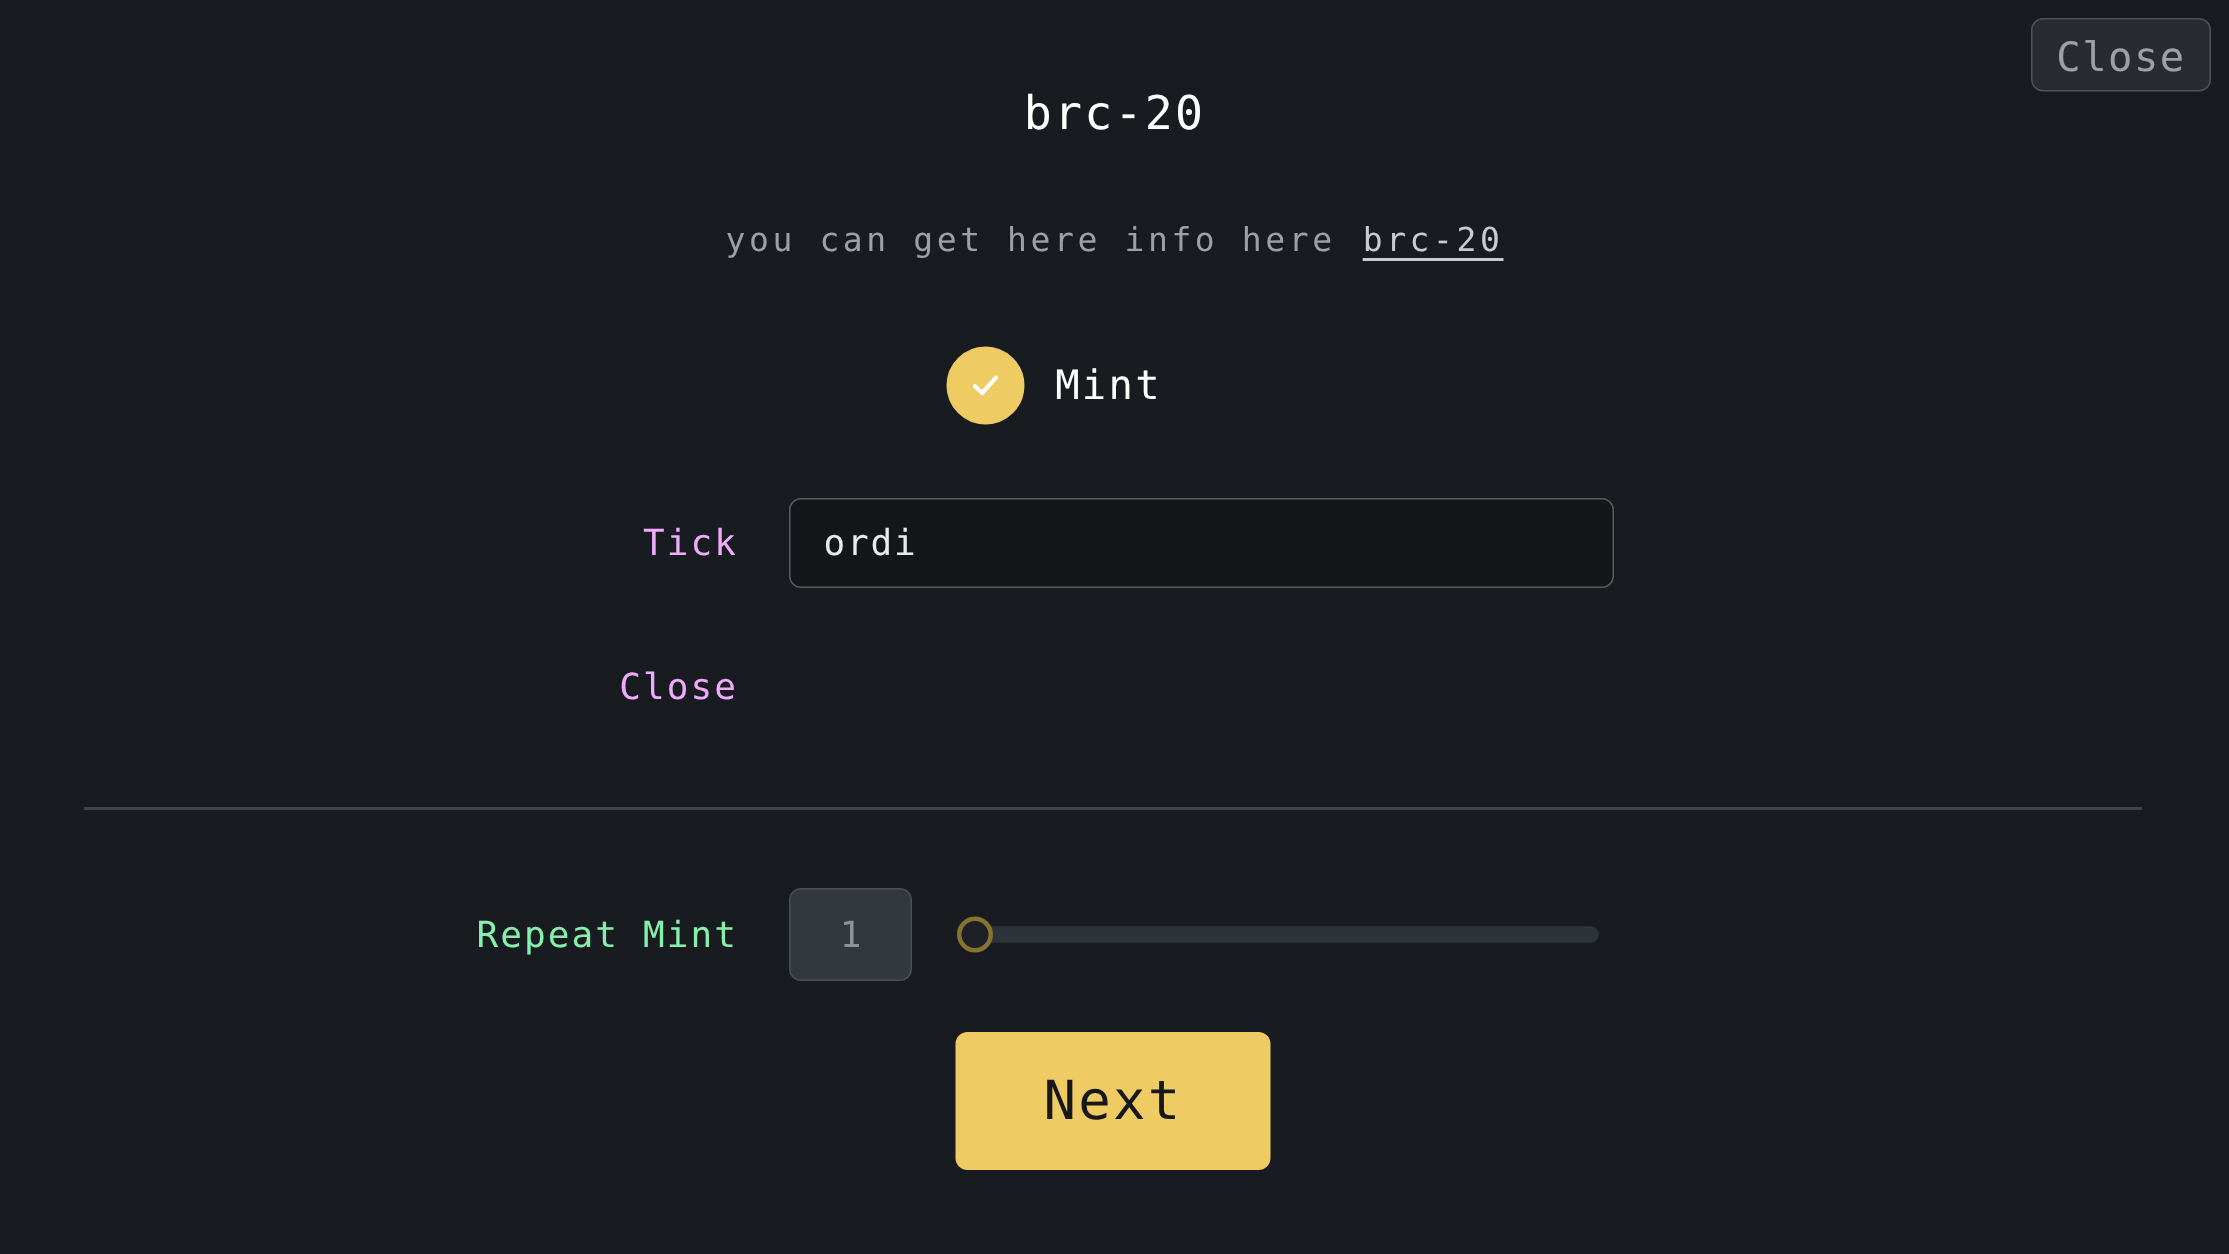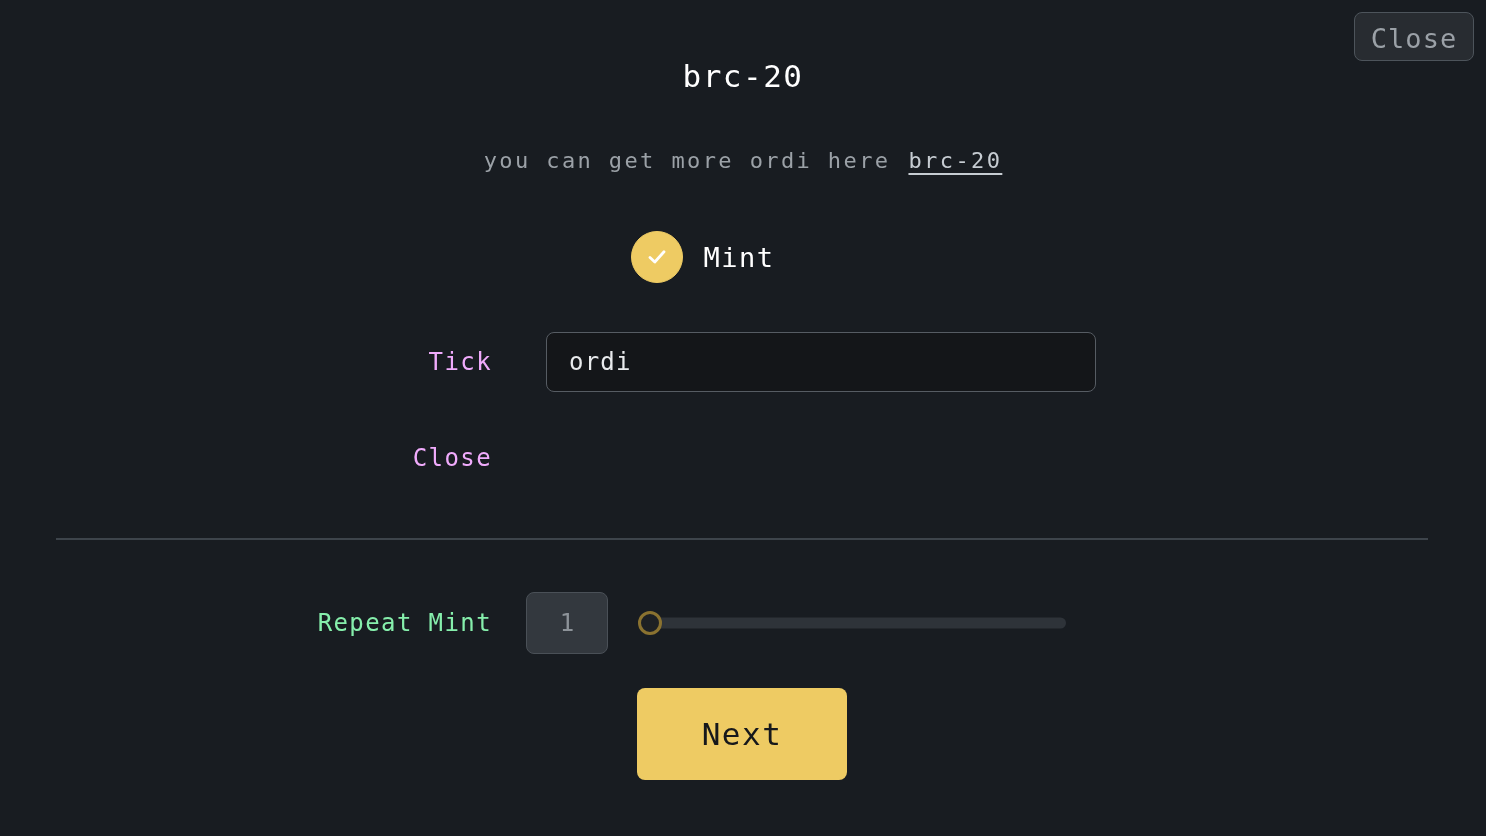--- a/index.html
+++ b/index.html
@@ -140,21 +140,21 @@
   .field-label {
     width: 492px;
     text-align: right;
     font-size: 24px;
     letter-spacing: 1.4px;
     color: #f0abfc;
     padding-right: 0;
   }
 
   .field-input {
-    margin-left: 54px;
+    margin-left: 34px;
     width: 550px;
     height: 60px;
     background: #141619;
     border: 1px solid #5a6views;
     border: 1px solid #565c63;
     border-radius: 8px;
     color: #e8eaec;
     font-family: "DejaVu Sans Mono", "Liberation Mono", monospace;
     font-size: 24px;
     letter-spacing: 1.2px;
@@ -249,35 +249,35 @@
     position: absolute;
     top: 688px;
     left: 637px;
     width: 210px;
     height: 92px;
     background: #eecb63;
     border: none;
     border-radius: 8px;
     color: #16181b;
     font-family: "DejaVu Sans Mono", "Liberation Mono", monospace;
-    font-size: 31px;
+    font-size: 36px;
     letter-spacing: 1.5px;
     cursor: pointer;
     padding: 0;
   }
 </style>
 </head>
 <body>
 
 <button class="close-btn">Close</button>
 
 <h1 class="title">brc-20</h1>
 
 <div class="subtitle-row">
-  <span>you can get more ordi here</span><a class="subtitle-link">brc-20</a>
+  <span>you can get here info here</span><a class="subtitle-link">brc-20</a>
 </div>
 
 <div class="radio-row">
 
   <div class="radio-option opt-mint">
     <span class="radio-circle checked">
       <svg width="28" height="28" viewBox="0 0 28 28" aria-hidden="true">
         <path d="M7 14.5 L11.8 19 L21 8.8" fill="none" stroke="#ffffff" stroke-width="2.8" stroke-linecap="round" stroke-linejoin="round"></path>
       </svg>
     </span>

